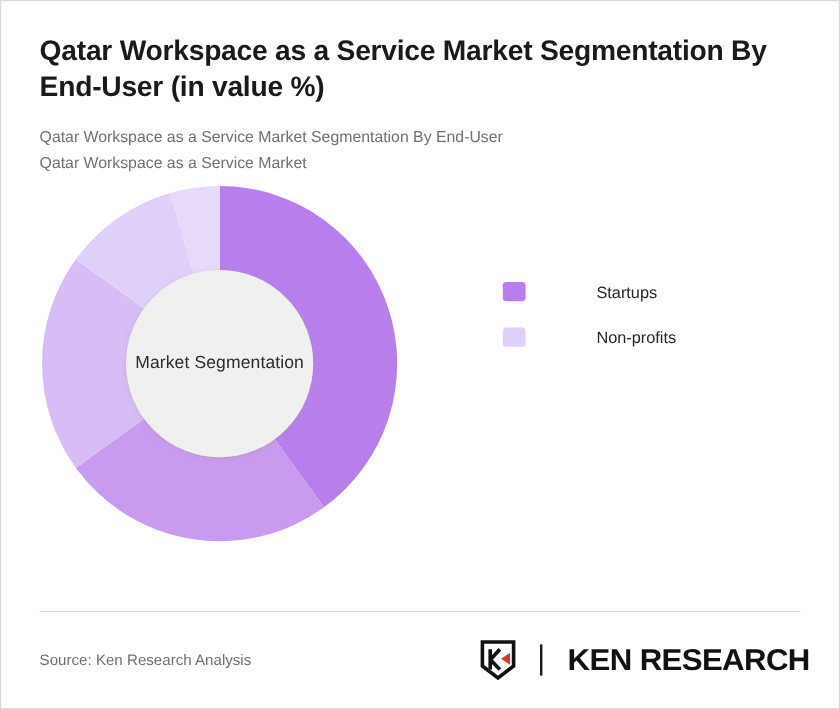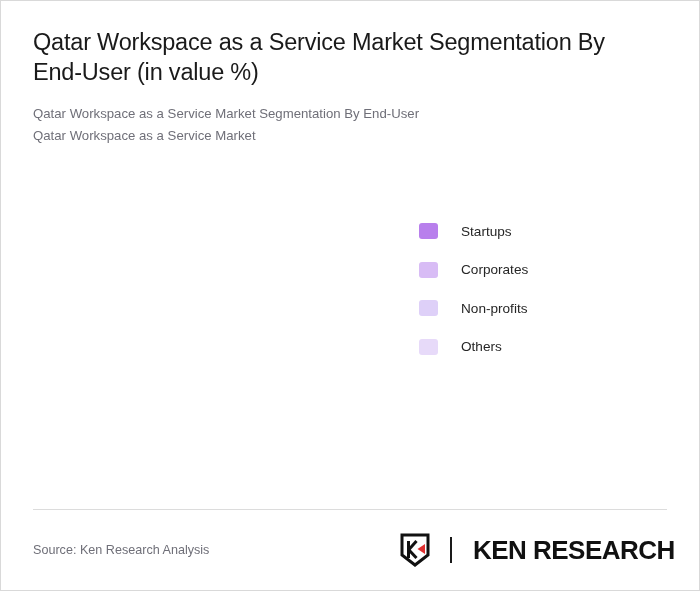--- a/index.html
+++ b/index.html
@@ -21,21 +21,21 @@
     box-sizing: border-box;
     overflow: hidden;
   }
 
   
   .header {
     padding: 26px 32px 0 32px;
   }
   .chart-title {
     font-size: 23.5px;
-    font-weight: normal;
+    font-weight: bold;
     color: #1a1a1a;
     line-height: 1.28;
     letter-spacing: -0.2px;
     margin: 0 0 16px 0;
     max-width: 625px;
   }
   .subtitle-block {
     margin: 0;
   }
   .subtitle {
@@ -78,22 +78,23 @@
   }
 
   
   .legend {
     position: absolute;
     left: 418px;
     top: 66px;
   }
   .legend-item {
     display: flex;
-    align-items: center;
+    align-items: flex-end;
     height: 38.6px;
+    gap: 36px;
   }
   .legend-swatch {
     width: 19px;
     height: 16px;
     border-radius: 3px;
     flex: 0 0 auto;
   }
   .legend-label {
     margin-left: 23px;
     font-size: 13.6px;
@@ -158,37 +159,49 @@
   <div class="header">
     <div class="chart-title">Qatar Workspace as a Service Market Segmentation By End-User (in value %)</div>
     <div class="subtitle-block">
       <div class="subtitle">Qatar Workspace as a Service Market Segmentation By End-User</div>
       <div class="subtitle">Qatar Workspace as a Service Market</div>
     </div>
   </div>
 
   <div class="chart-area">
 
+    <div class="donut-wrap">
+      <svg class="donut-svg" width="300" height="300" viewBox="0 0 300 300">
+        <defs>
+          <filter id="innerShadow" x="-30%" y="-30%" width="160%" height="160%">
+            <feDropShadow dx="0" dy="1.5" stdDeviation="2.5" flood-color="#9a9a9a" flood-opacity="0.30"></feDropShadow>
+          </filter>
+        </defs>
+        <g id="donut-slices">
+            <path d="M 150 150 L 150.00 2.00 A 148 148 0 0 1 236.99 269.73 Z" fill="#b87fec"></path>
+            <path d="M 150 150 L 236.99 269.73 A 148 148 0 0 1 30.27 236.99 Z" fill="#c89bef"></path>
+            <path d="M 150 150 L 30.27 236.99 A 148 148 0 0 1 30.27 63.01 Z" fill="#d8bcf5"></path>
+            <path d="M 150 150 L 30.27 63.01 A 148 148 0 0 1 108.71 7.88 Z" fill="#ded0f8"></path>
+            <path d="M 150 150 L 108.71 7.88 A 148 148 0 0 1 150.00 2.00 Z" fill="#e7daf9"></path>
+          </g>
+        <circle cx="150" cy="150" r="78" fill="#f0f0f0" filter="url(#innerShadow)"></circle>
+      </svg>
+      <div class="donut-center-label">
+        <span>Market Segmentation</span>
+      </div>
+    </div>
 
     <div class="legend" id="legend">
         <div class="legend-item">
           <span class="legend-swatch" style="background: rgb(184, 127, 236);"></span>
           <span class="legend-label">Startups</span>
         </div>
         <div class="legend-item">
-          <span class="legend-swatch" style="background: rgb(216, 188, 245);"></span>
-          <span class="legend-label">Corporates</span>
-        </div>
-        <div class="legend-item">
           <span class="legend-swatch" style="background: rgb(222, 208, 248);"></span>
           <span class="legend-label">Non-profits</span>
-        </div>
-        <div class="legend-item">
-          <span class="legend-swatch" style="background: rgb(231, 218, 249);"></span>
-          <span class="legend-label">Others</span>
         </div>
       </div>
 
   </div>
 
   <div class="divider"></div>
 
   <div class="footer">
     <div class="source-text">Source: Ken Research Analysis</div>
     <div class="logo">

